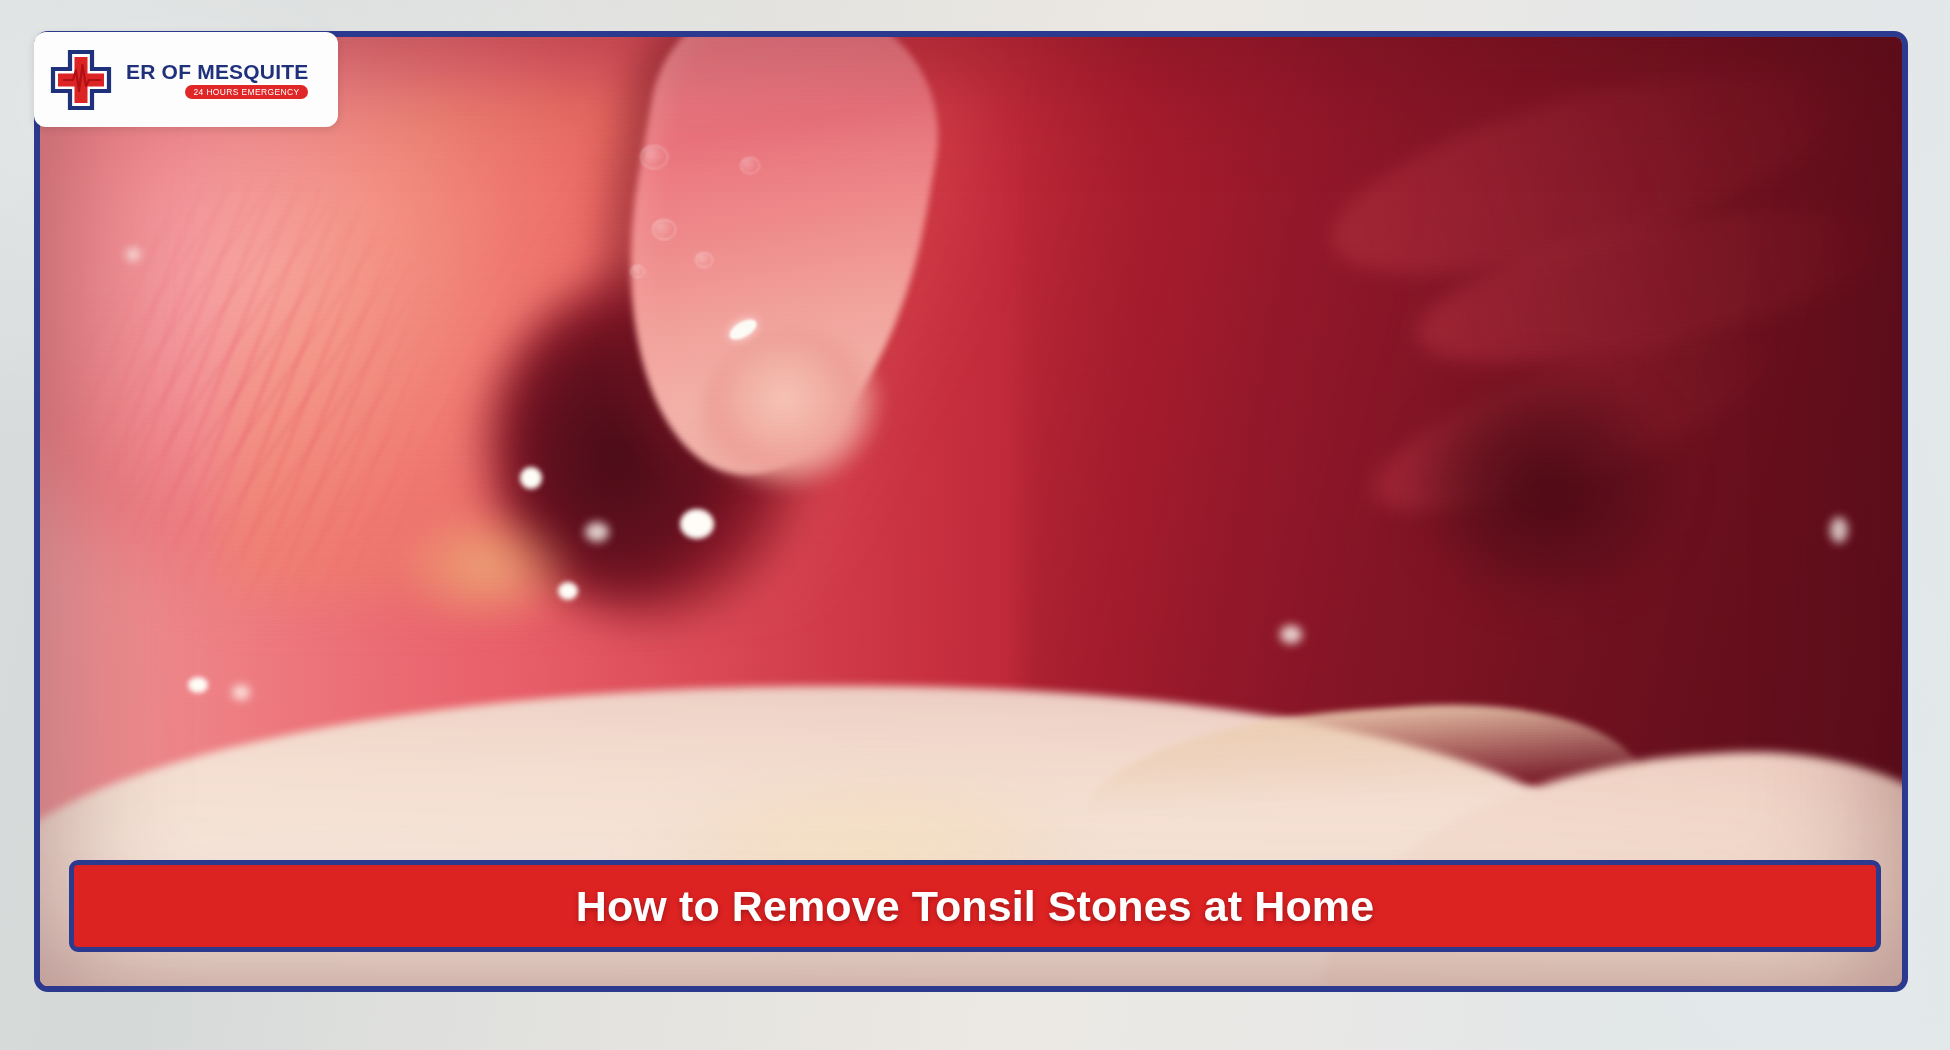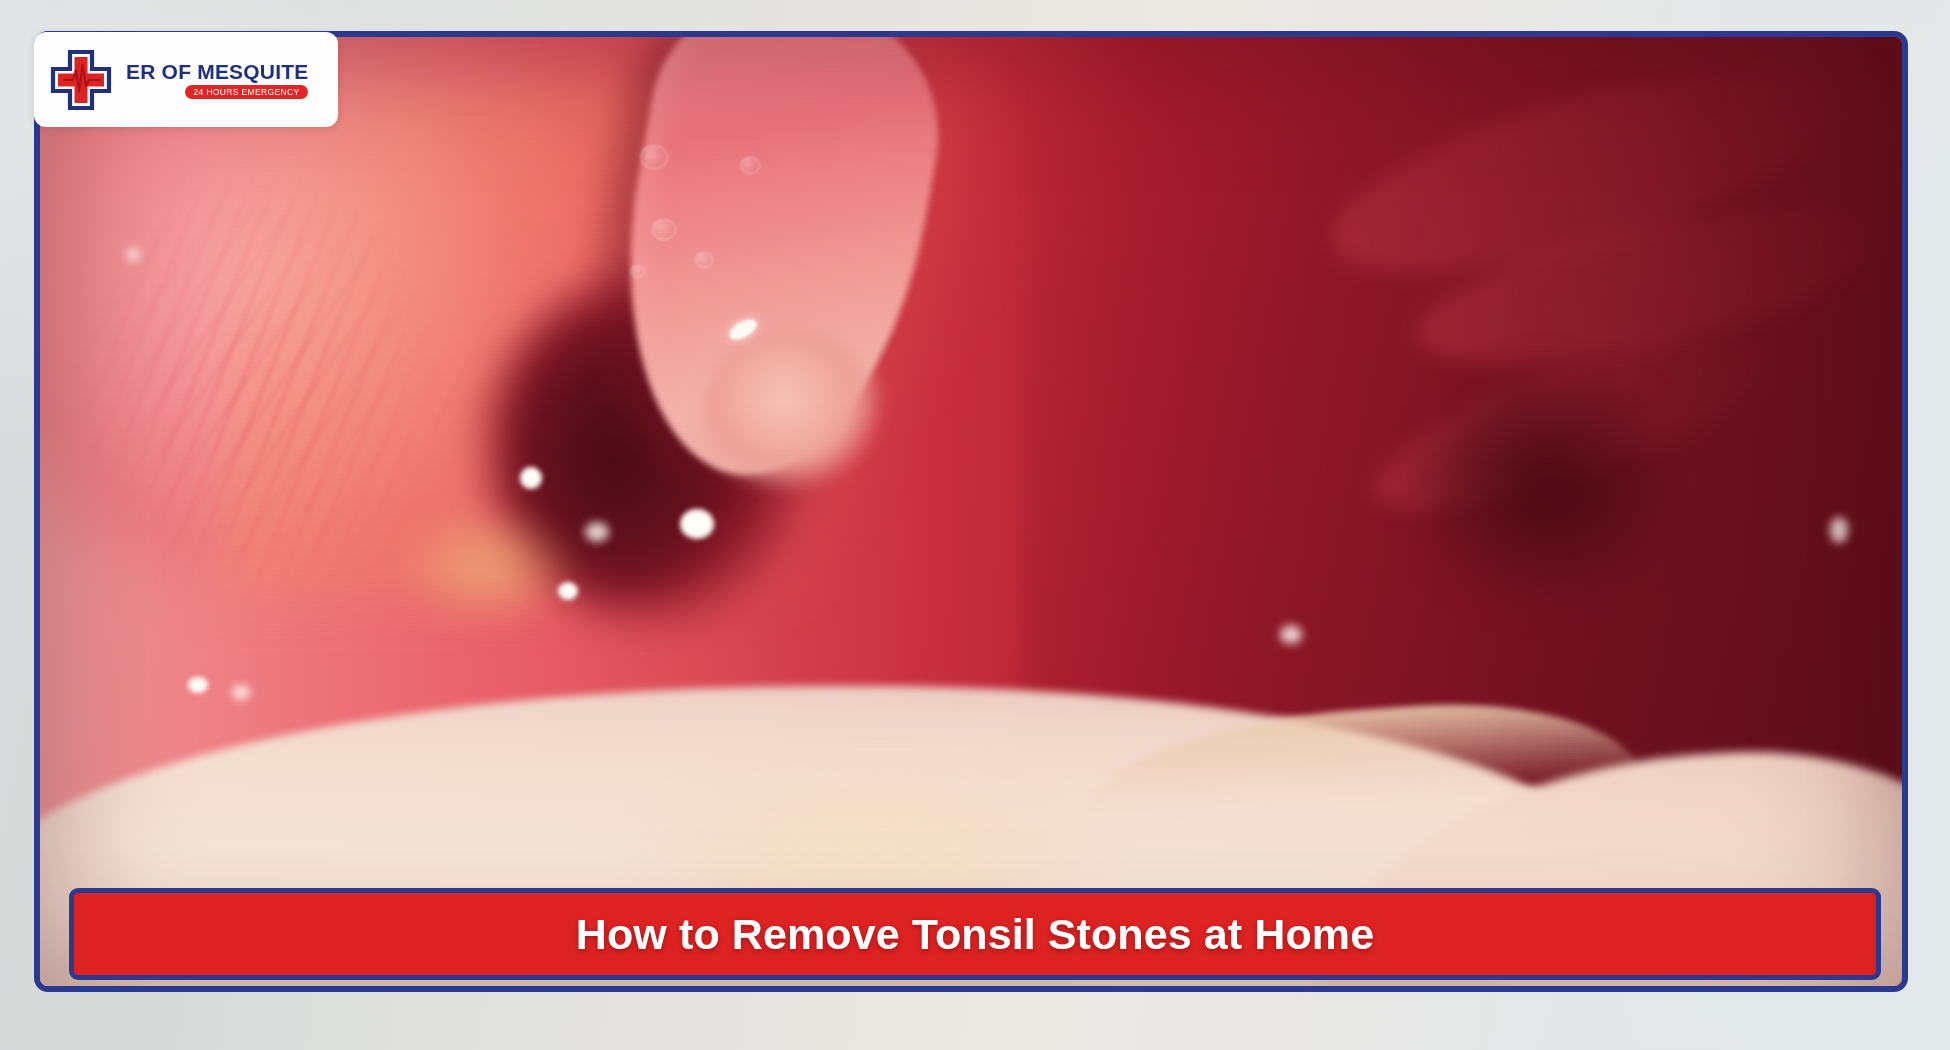--- a/index.html
+++ b/index.html
@@ -301,21 +301,21 @@
     padding: 3px 9px 2.5px;
     border-radius: 9px;
     line-height: 1;
     white-space: nowrap;
   }
 
   
   #title-banner {
     position: absolute;
     left: 69px;
-    top: 888px;
+    top: 860px;
     width: 1812px;
     height: 92px;
     background: #dd2222;
     border: 5px solid #2b3a8f;
     border-radius: 9px;
     box-sizing: border-box;
     display: flex;
     align-items: center;
     justify-content: center;
     z-index: 30;

